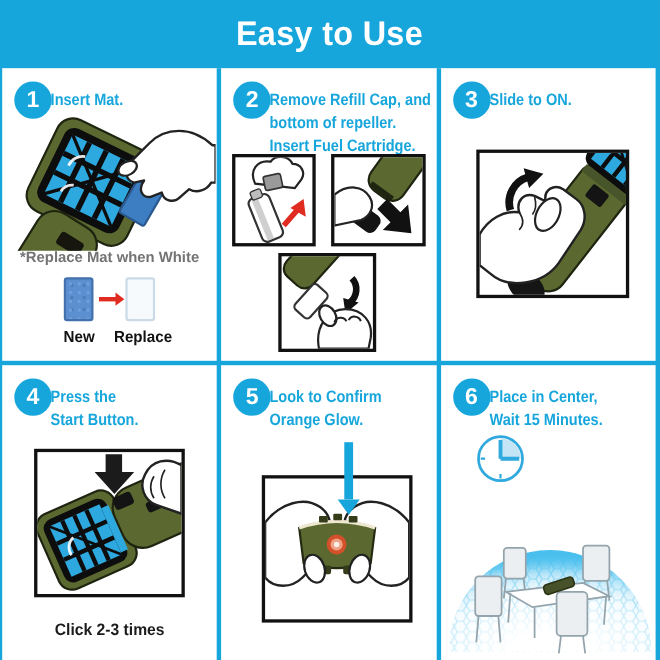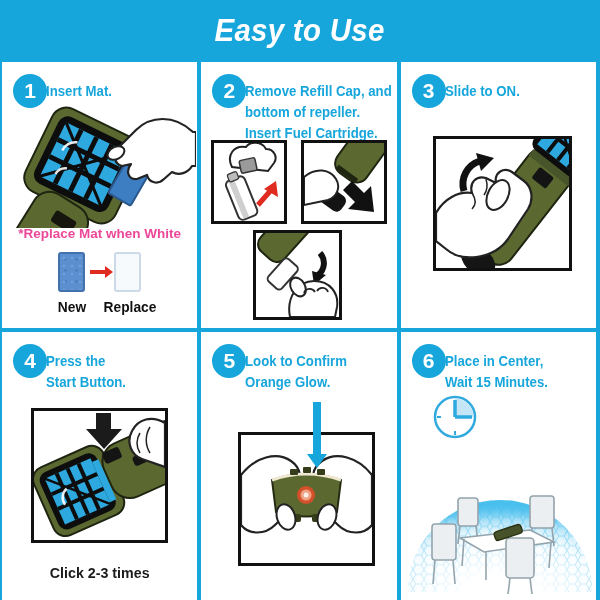--- a/index.html
+++ b/index.html
@@ -2,41 +2,41 @@
 <html><head>
 <meta charset="utf-8">
 <style>
   html,body{margin:0;padding:0;width:600px;height:600px;overflow:hidden;background:#fff;
     font-family:"Liberation Sans",sans-serif;}
   *{box-sizing:border-box;}
   .sheet{position:relative;width:600px;height:600px;background:#fff;}
 
   
   .header{position:absolute;top:0;left:0;width:600px;height:62px;background:#17A6DC;
-    display:flex;align-items:center;justify-content:center;font-style:italic;}
+    display:flex;align-items:center;justify-content:center;}
   .header-title{color:#fff;font-size:31px;font-weight:bold;letter-spacing:.3px;
     transform:scaleX(.95);}
 
   
   .grid{position:absolute;top:62px;left:0;width:600px;height:538px;display:grid;
     grid-template-columns:1fr 1fr 1fr;grid-template-rows:266px 1fr;gap:4px;
     background:#17A6DC;border-left:2px solid #17A6DC;border-right:4px solid #17A6DC;}
   .panel{background:#fff;position:relative;overflow:hidden;}
 
   .badge{position:absolute;left:11px;top:12px;width:34px;height:34px;border-radius:50%;
     background:#17A6DC;color:#fff;font-weight:bold;font-size:21px;display:flex;
     align-items:center;justify-content:center;}
   .title{position:absolute;left:44px;top:18px;color:#17A6DC;font-weight:bold;
     font-size:15px;line-height:21px;transform:scaleX(.88);transform-origin:0 0;
     white-space:nowrap;}
 
   .frame{position:absolute;border:3px solid #111;background:#fff;}
   .frame svg{display:block;}
 
-  .mat-note{position:absolute;left:0;right:0;top:164px;text-align:center;color:#ec4899;
+  .mat-note{position:absolute;left:0;right:0;top:164px;text-align:center;color:#737373;
     font-weight:bold;font-size:13.5px;}
   .mat{position:absolute;top:190px;width:27px;height:40px;border-radius:3px;}
   .mat-new{left:56px;background:#5B8FD0;border:2px solid #4271AD;
     background-image:radial-gradient(#6FA0DB 1.5px,transparent 1.6px),
       radial-gradient(#4a7cba 1.2px,transparent 1.3px);
     background-size:8px 8px,11px 11px;}
   .mat-replace{left:112px;background:#F7FAFC;border:2px solid #CBDAE6;}
   .mat-arrow{position:absolute;left:88px;top:208px;width:16px;height:3.5px;background:#E02B20;}
   .mat-arrow::after{content:"";position:absolute;left:15px;top:-4px;border:6px solid transparent;
     border-left:8px solid #E02B20;}

